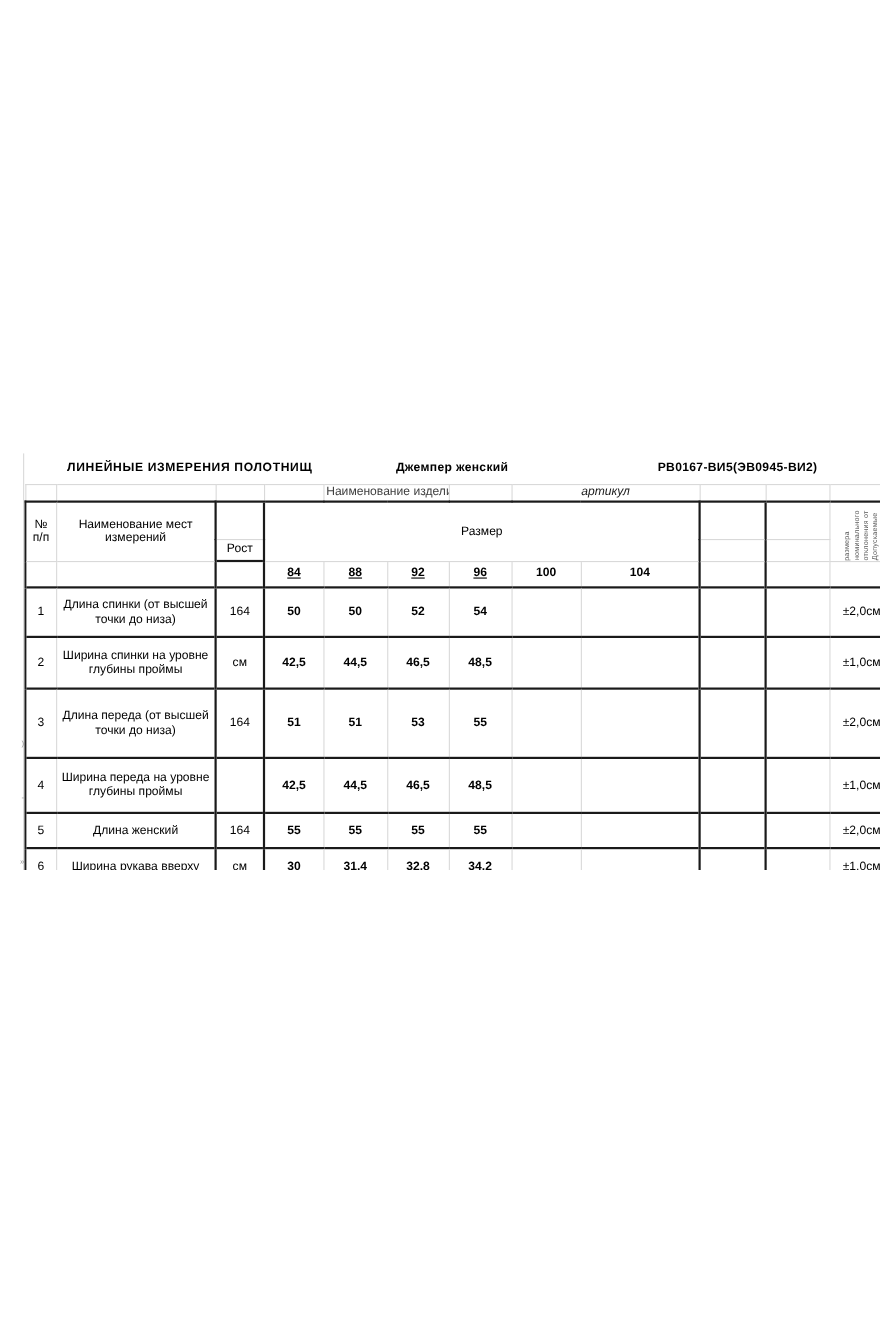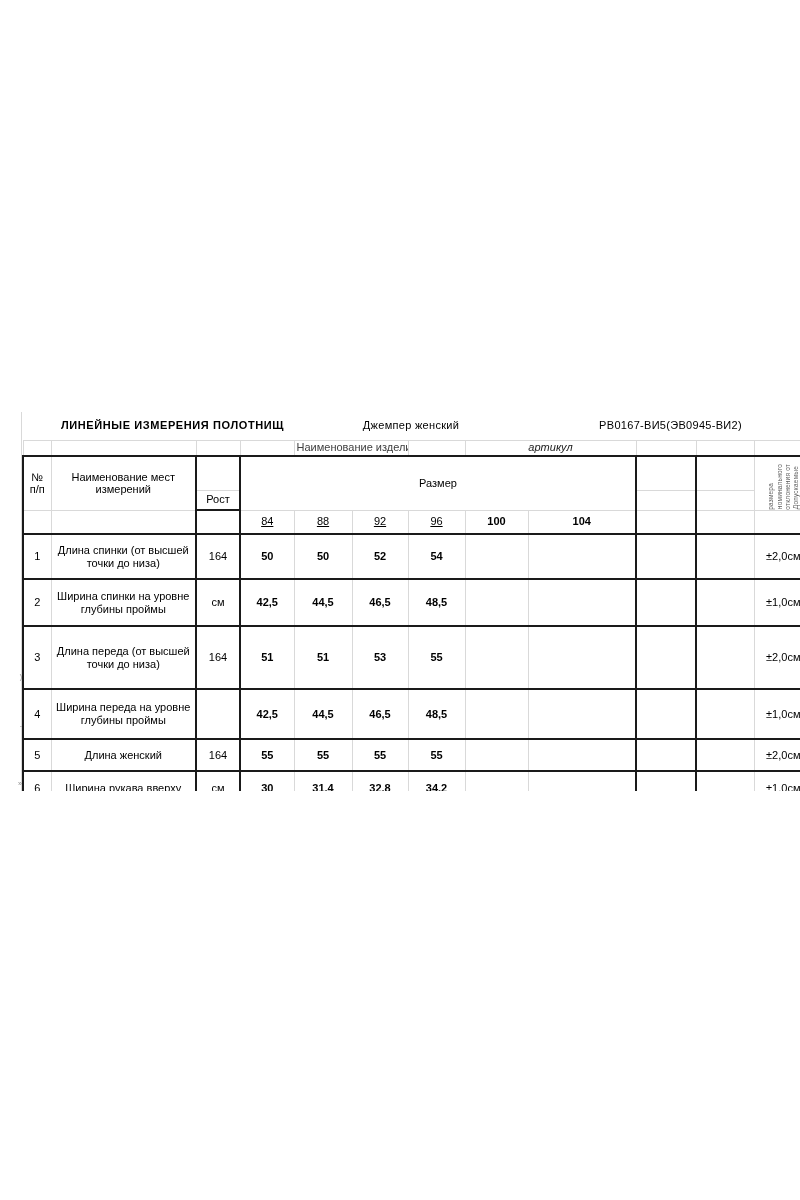--- a/index.html
+++ b/index.html
@@ -81,21 +81,21 @@
   .doc-kind {
     font-size: 13.5px;
     font-weight: 700;
     letter-spacing: 0.6px;
     text-align: left;
     padding-left: 12px;
     white-space: nowrap;
   }
   .doc-title {
     font-size: 19px;
-    font-weight: 400;
+    font-weight: 700;
     white-space: nowrap;
     letter-spacing: 0.3px;
     text-align: left;
     padding-left: 4px;
   }
 
   
   .r-caption td { height: 16px; }
   .cap-small {
     font-size: 7.5px;
@@ -116,21 +116,21 @@
   
   .hdr {
     font-size: 11.5px;
     font-weight: 400;
   }
   .r-head1 td { height: 34px; }
   .r-head2 td { height: 24px; }
 
   .sizecell {
     font-size: 13.5px;
-    font-weight: 400;
+    font-weight: 700;
   }
   .sizecell u { text-decoration: underline; text-underline-offset: 1px; }
   .sizecell.plain { font-weight: 700; margin-top: 12px; }
   .razmer { font-size: 11.5px; vertical-align: bottom; padding-bottom: 1px; }
   .rost { font-size: 11.5px; vertical-align: bottom; padding-bottom: 2px; }
 
   
   .tol-head {
     position: relative;
     padding: 0 !important;

